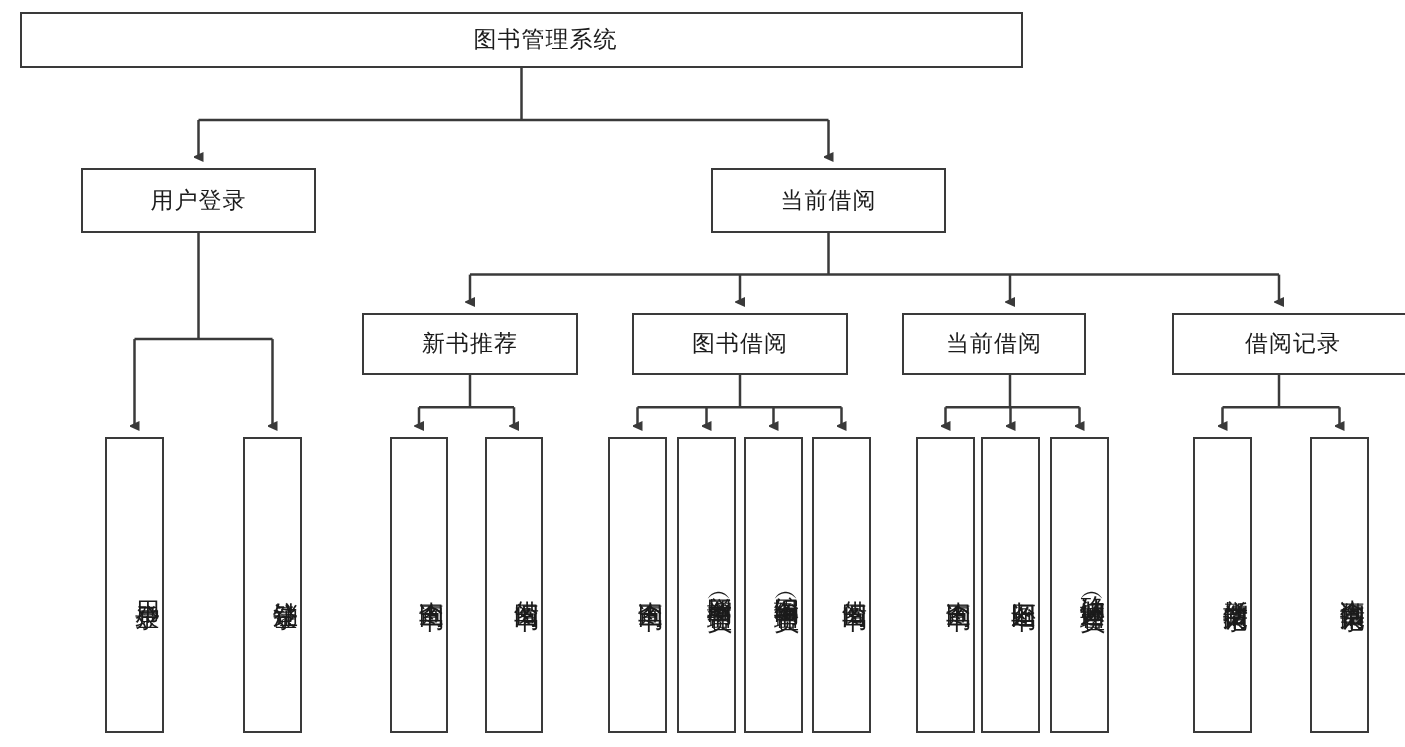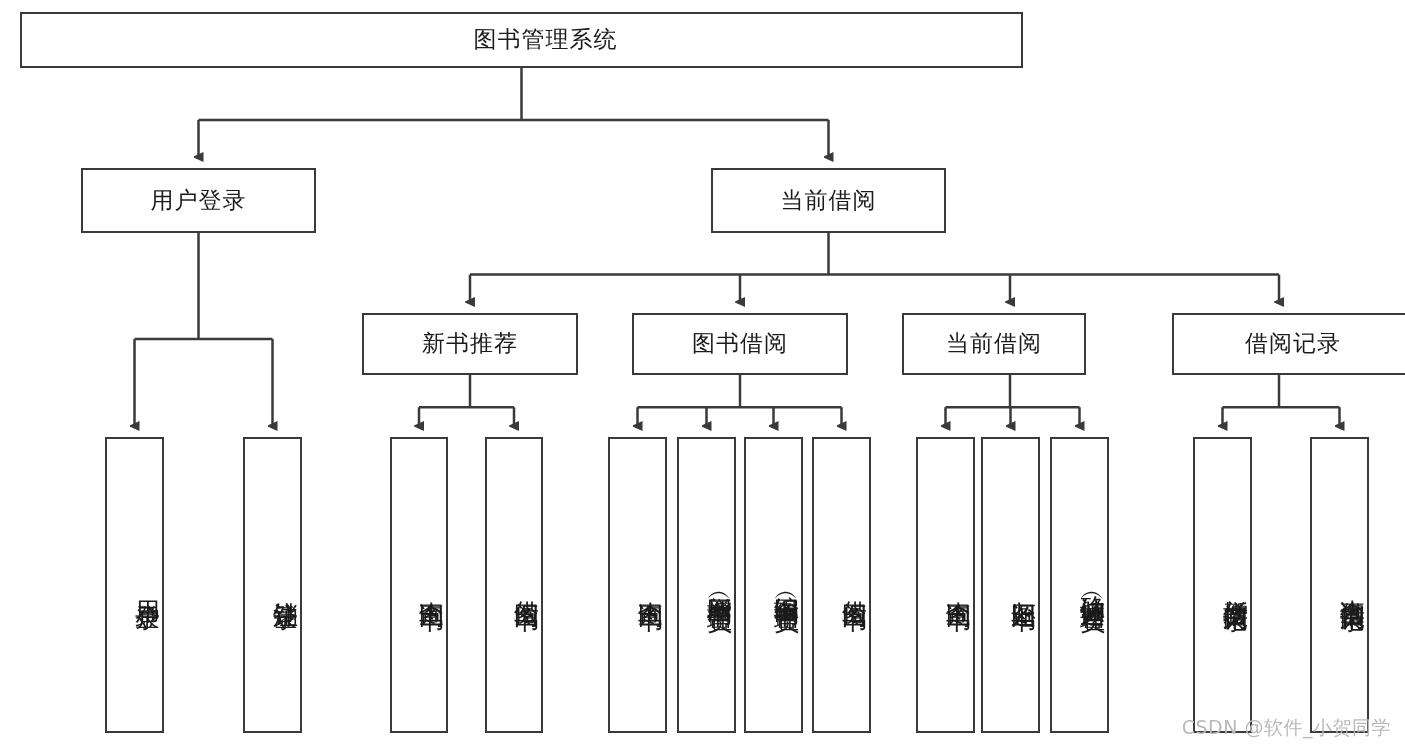--- a/index.html
+++ b/index.html
@@ -167,14 +167,13 @@
       <div class="node vert" style="left: 1050px; top: 437px; width: 59px; height: 296px;">
         <span class="label">确认归还（管理员）</span>
       </div>
       <div class="node vert" style="left: 1193px; top: 437px; width: 59px; height: 296px;">
         <span class="label">新增借阅记录</span>
       </div>
       <div class="node vert" style="left: 1310px; top: 437px; width: 59px; height: 296px;">
         <span class="label">查询借阅记录</span>
       </div>
     </div>
-  <div class="watermark">CSDN @软件_小贺同学</div>
 </div>
 
 </body></html>

